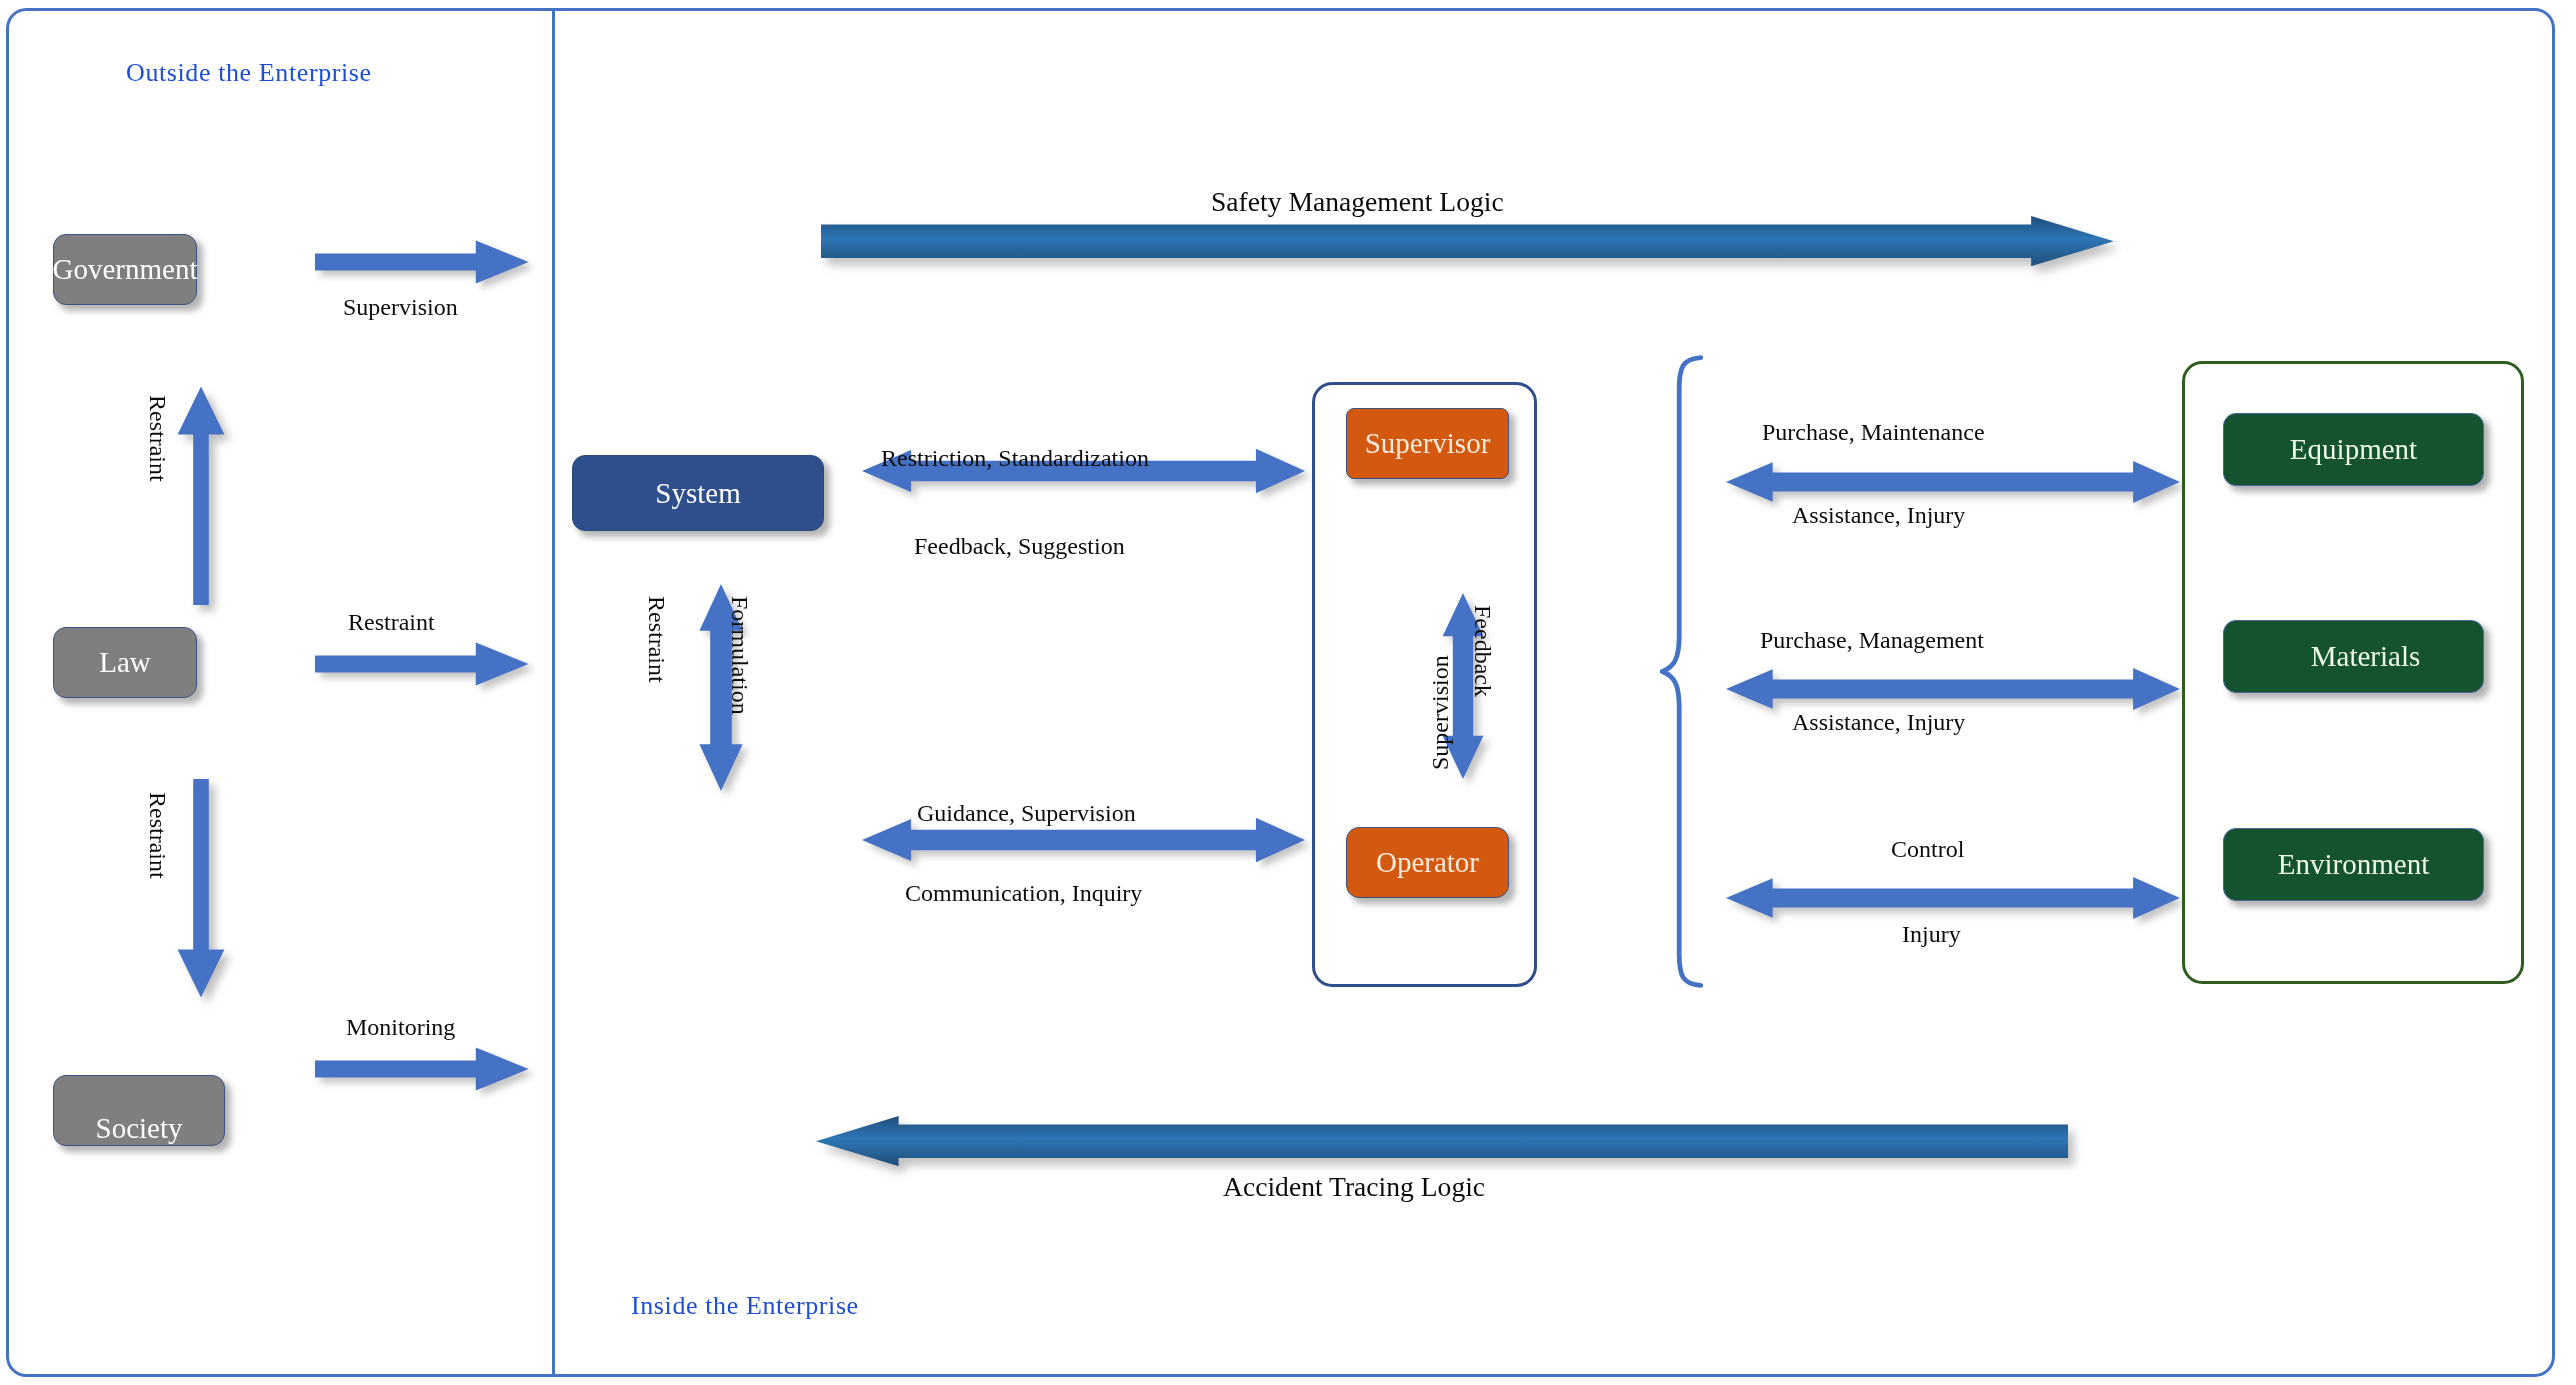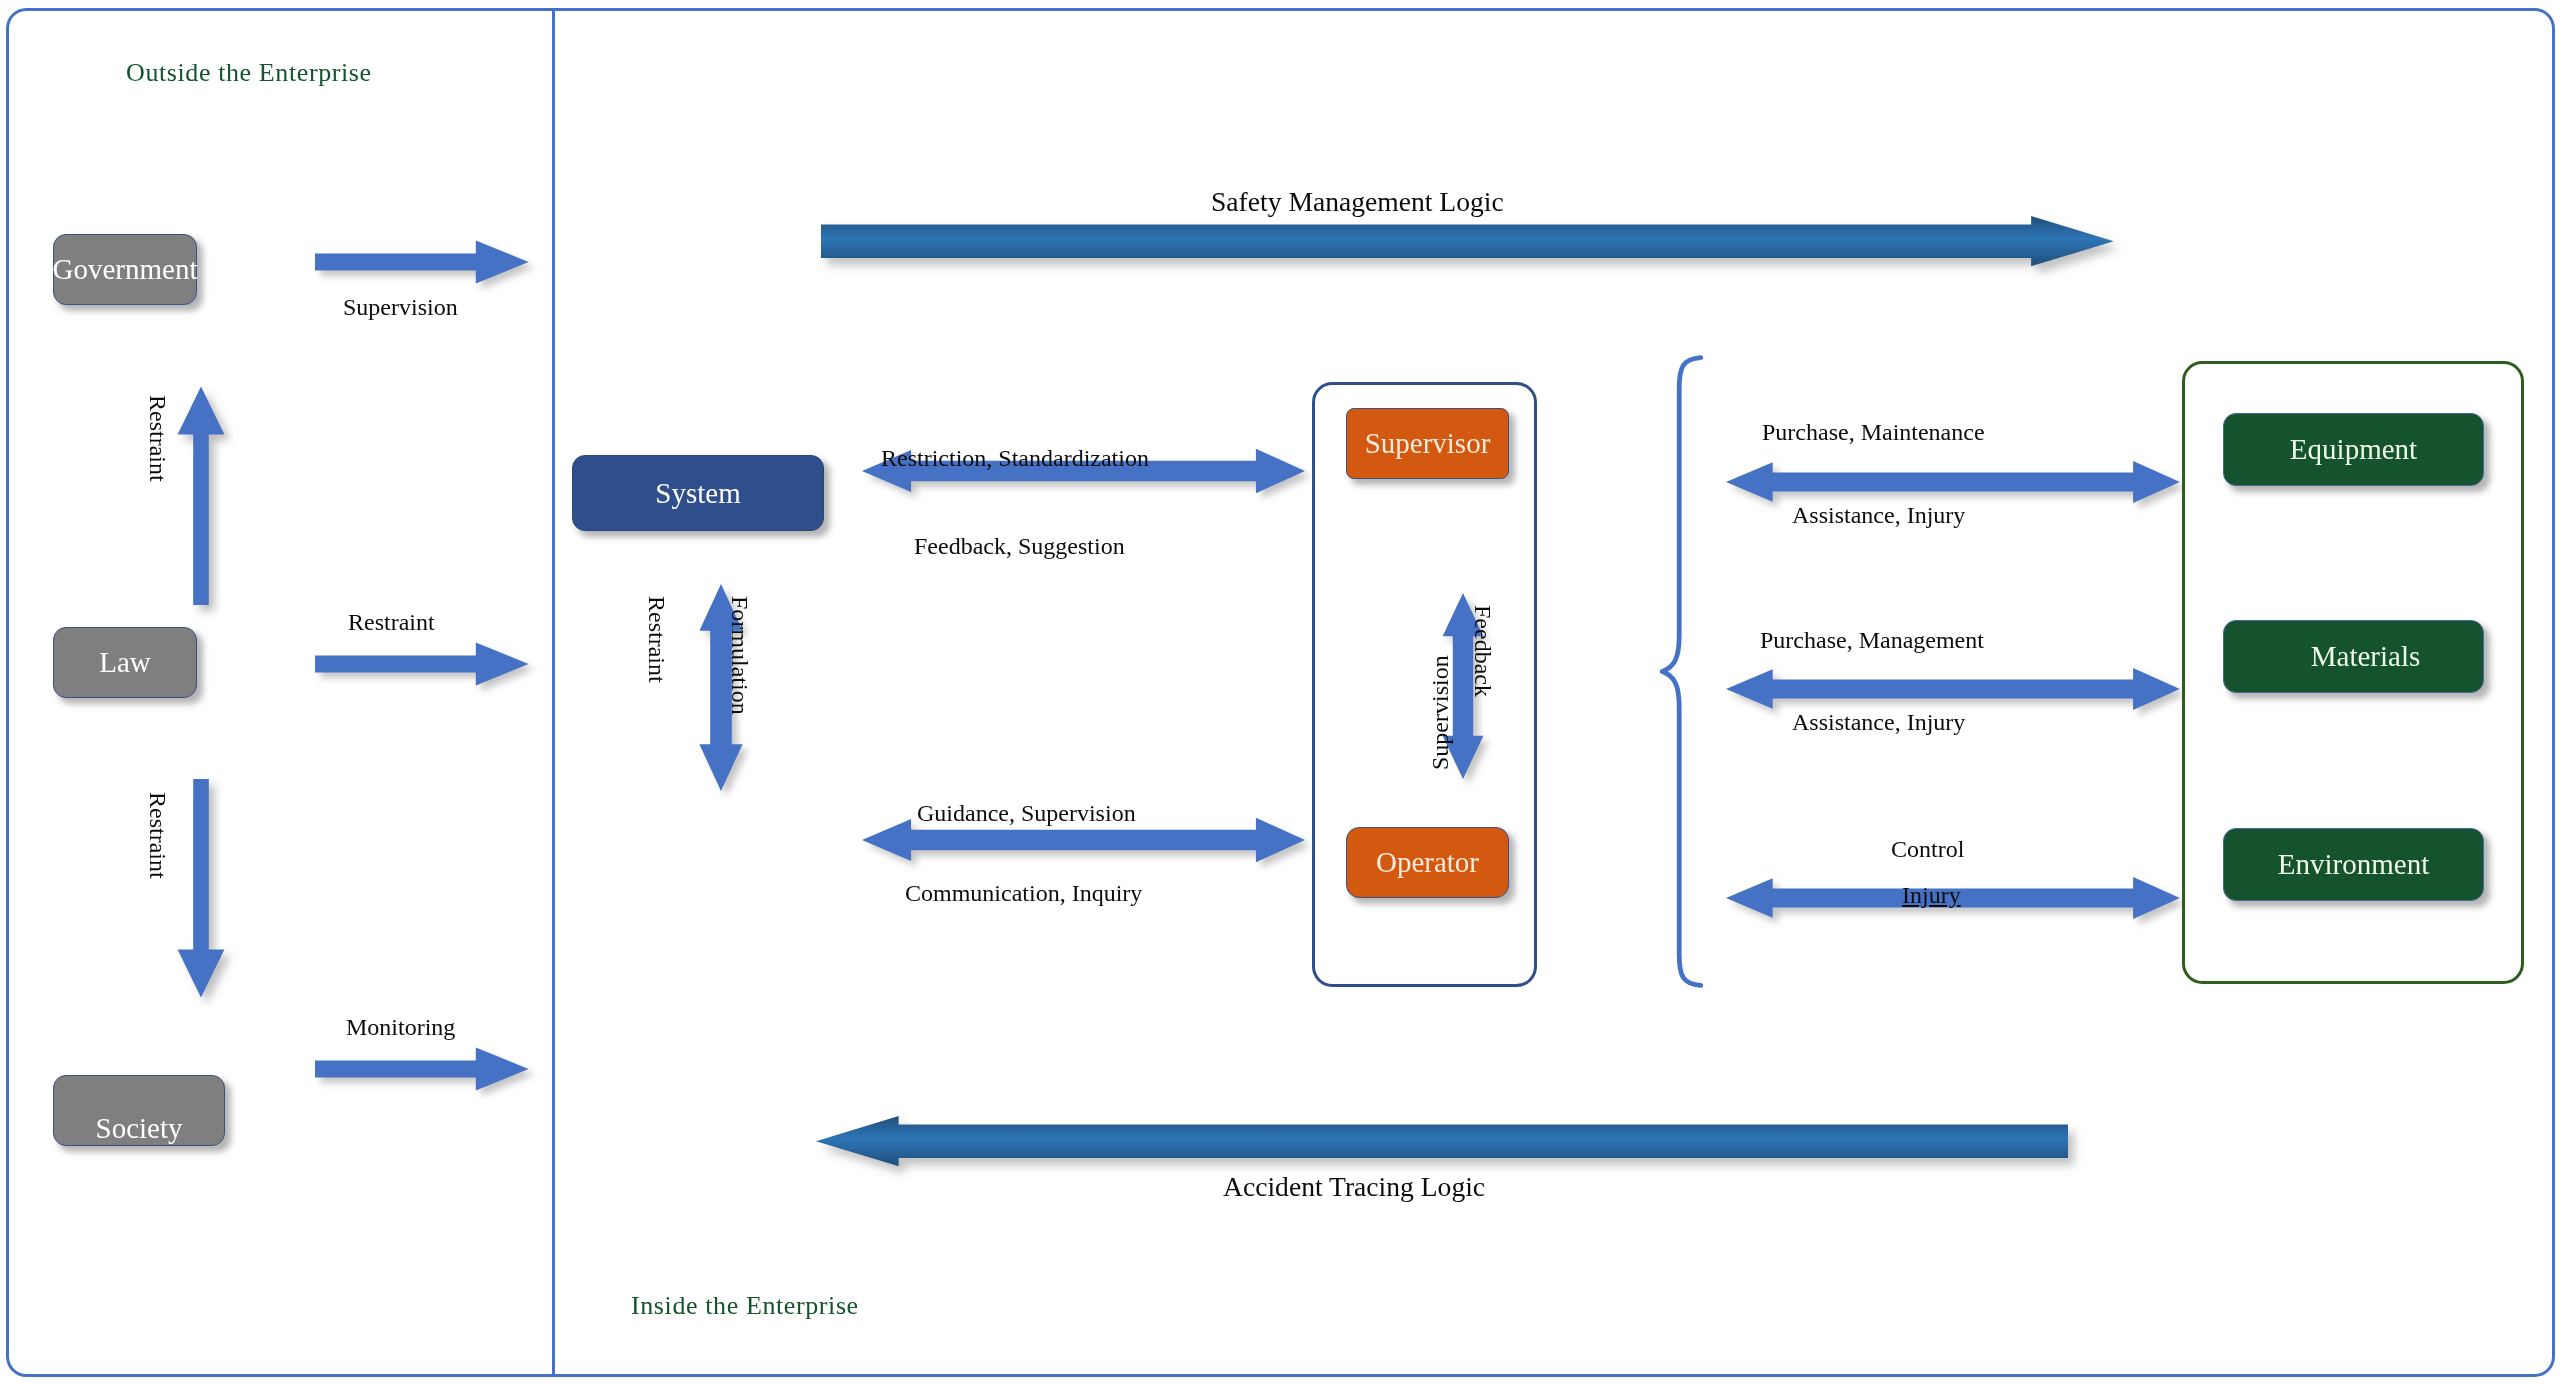--- a/index.html
+++ b/index.html
@@ -5,21 +5,21 @@
   html,body{margin:0;padding:0;background:#fff;}
   body{font-family:"Liberation Serif","DejaVu Serif",serif;}
   #stage{position:relative;width:2576px;height:1386px;background:#ffffff;overflow:hidden;}
 
   
   .frame{position:absolute;border:3px solid #4472C4;border-radius:20.4px;box-sizing:border-box;background:transparent;}
   #frame-outside{left:6px;top:8.4px;width:554px;height:1369px;border-radius:20.4px 0 0 20.4px;border-right:none;}
   #frame-inside{left:554px;top:8.4px;width:2001px;height:1369px;border-radius:0 20.4px 20.4px 0;border-left:none;}
   #divider{position:absolute;left:552px;top:8.4px;width:3px;height:1369px;background:#4472C4;}
 
-  .zone-label{position:absolute;font-size:26px;color:#14532d;white-space:nowrap;letter-spacing:0.6px;}
+  .zone-label{position:absolute;font-size:26px;color:#1d4ed8;white-space:nowrap;letter-spacing:0.6px;}
 
   
   .node{position:absolute;box-sizing:border-box;display:flex;align-items:center;justify-content:center;
         border-radius:13px;border:1.8px solid #2F4F82;color:#ffffff;font-size:29px;white-space:nowrap;
         box-shadow:5.4px 5.4px 6.6px rgba(90,90,90,0.45);}
   .node.gray{background:#7F7F7F;border-color:#3A5182;}
   .node.blue{background:#2E4F8C;border-color:#2A477C;}
   .node.orange{background:#D2590F;border-color:#3A5182;color:#FDEBDC;}
   .node.green{background:#14532d;border-color:#48679C;color:#F0FAEA;}
 
@@ -266,21 +266,21 @@
     <svg width="455" height="48" viewBox="0 0 760 80">
       <defs>
           <filter id="sh14" x="-6%" y="-40%" width="115%" height="220%">
         <feDropShadow dx="9" dy="9" stdDeviation="6" flood-color="#8a8a8a" flood-opacity="0.5"></feDropShadow>
           </filter>
         </defs>
       <path d="M0 40 L78 7 L78 24 L680 24 L680 5 L758 40 L680 75 L680 56 L78 56 L78 73 Z" fill="#4472C4" filter="url(#sh14)"></path>
     </svg>
   </div>
   <div class="alabel" style="left:1891px;top:836px;">Control</div>
-  <div class="alabel" style="left:1902px;top:882px;text-decoration:underline;">Injury</div>
+  <div class="alabel" style="left:1902px;top:921px;">Injury</div>
 
   <div class="group-box greenline" style="left:2182px;top:361px;width:342px;height:623px;"></div>
 
   <div class="node green" style="left:2223px;top:413px;width:261px;height:73px;">
     <span>Equipment</span>
   </div>
   <div class="node green" style="left:2223px;top:620px;width:261px;height:73px;padding-left:24px;">
     <span>Materials</span>
   </div>
   <div class="node green" style="left:2223px;top:828px;width:261px;height:73px;">

